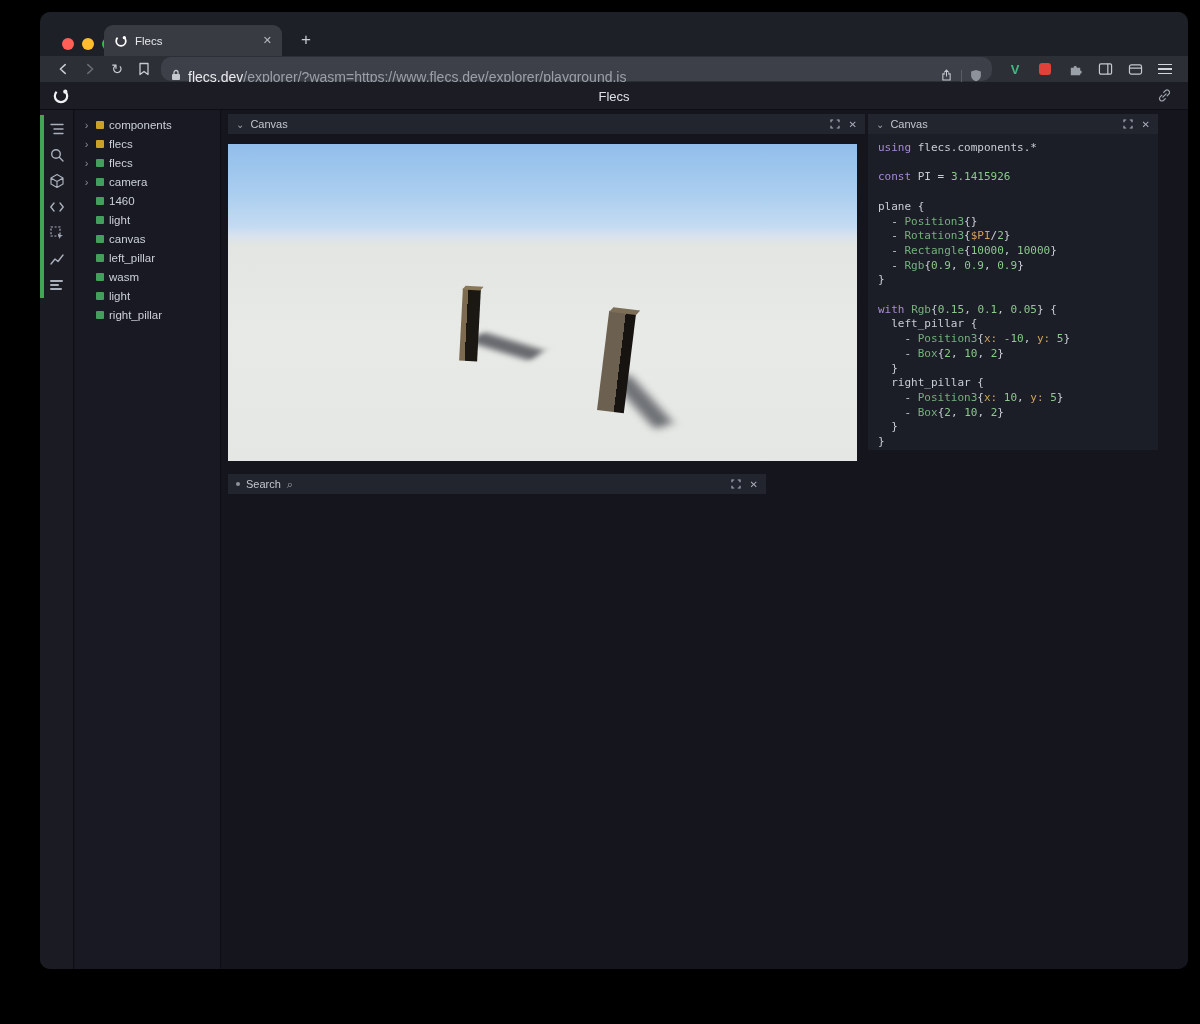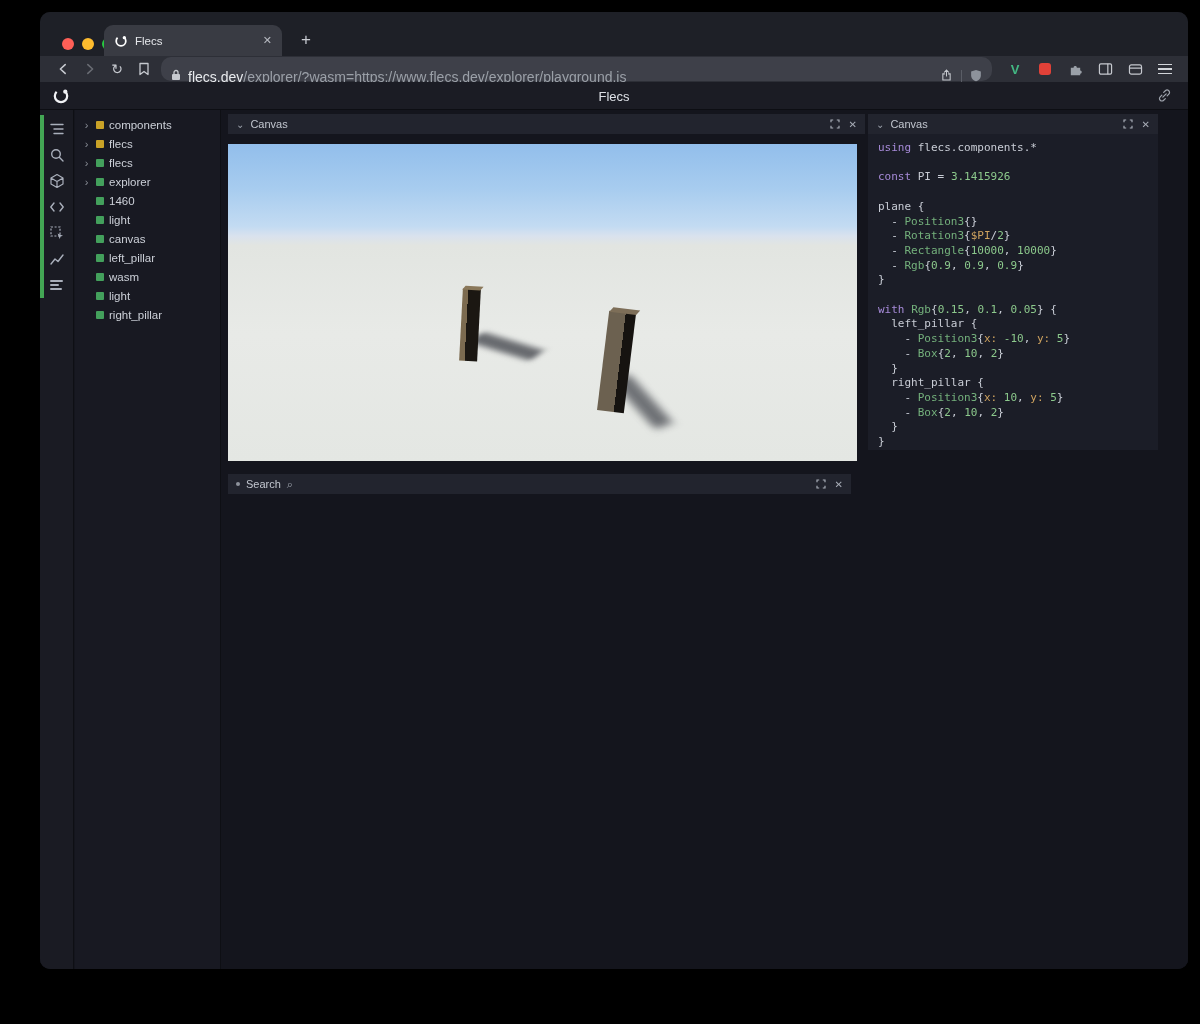--- a/index.html
+++ b/index.html
@@ -67,21 +67,21 @@
   .tree-chevron { width:9px; color:#8a8f98; font-size:11px; flex:none; text-align:center; }
   .tree-square { width:8px; height:8px; border-radius:1px; flex:none; }
 
   .mainarea { position:absolute; left:182px; top:0; right:0; bottom:0; background:#14151d; }
   .panel-header { position:absolute; height:20px; background:#22242e; display:flex;
     align-items:center; gap:6px; padding:0 8px; font-size:11px; color:#c2c6cf; }
   .ph-chevron { color:#9aa0aa; font-size:10px; }
   .ph-actions { margin-left:auto; display:flex; align-items:center; gap:9px; color:#a7acb6; }
   .close-x { font-size:10px; }
   .canvas-header { left:6px; top:4px; width:637px; }
-  .search-header { left:6px; top:364px; width:623px; }
+  .search-header { left:6px; top:364px; width:538px; }
   .search-bullet { width:4px; height:4px; border-radius:50%; background:#8e939c; }
   .mag-glyph { color:#9aa0aa; }
 
   .viewport { position:absolute; left:6px; top:34px; width:629px; height:317px; overflow:hidden;
     background:linear-gradient(180deg,#92beeb 0%,#a7ccef 14%,#c3dbf2 26%,#d9e2ee 29%,
       #e2e5e1 32%,#e8eae7 60%,#e4e7e3 100%); }
   .shadow-left { position:absolute; left:248px; top:186px; width:64px; height:14px;
     background:rgba(72,75,81,.8); filter:blur(3px);
     transform:rotate(17deg) skewX(-35deg); transform-origin:left center; }
   .pillar-left { position:absolute; left:233px; top:145px; width:18px; height:72px;
@@ -272,21 +272,21 @@
           <span>flecs</span>
         </div>
         <div class="tree-row">
           <span class="tree-chevron">›</span>
           <span class="tree-square" style="background: rgb(67, 160, 92);"></span>
           <span>flecs</span>
         </div>
         <div class="tree-row">
           <span class="tree-chevron">›</span>
           <span class="tree-square" style="background: rgb(67, 160, 92);"></span>
-          <span>explorer</span>
+          <span>camera</span>
         </div>
         <div class="tree-row">
           <span class="tree-chevron"></span>
           <span class="tree-square" style="background: rgb(67, 160, 92);"></span>
           <span>1460</span>
         </div>
         <div class="tree-row">
           <span class="tree-chevron"></span>
           <span class="tree-square" style="background: rgb(67, 160, 92);"></span>
           <span>light</span>

